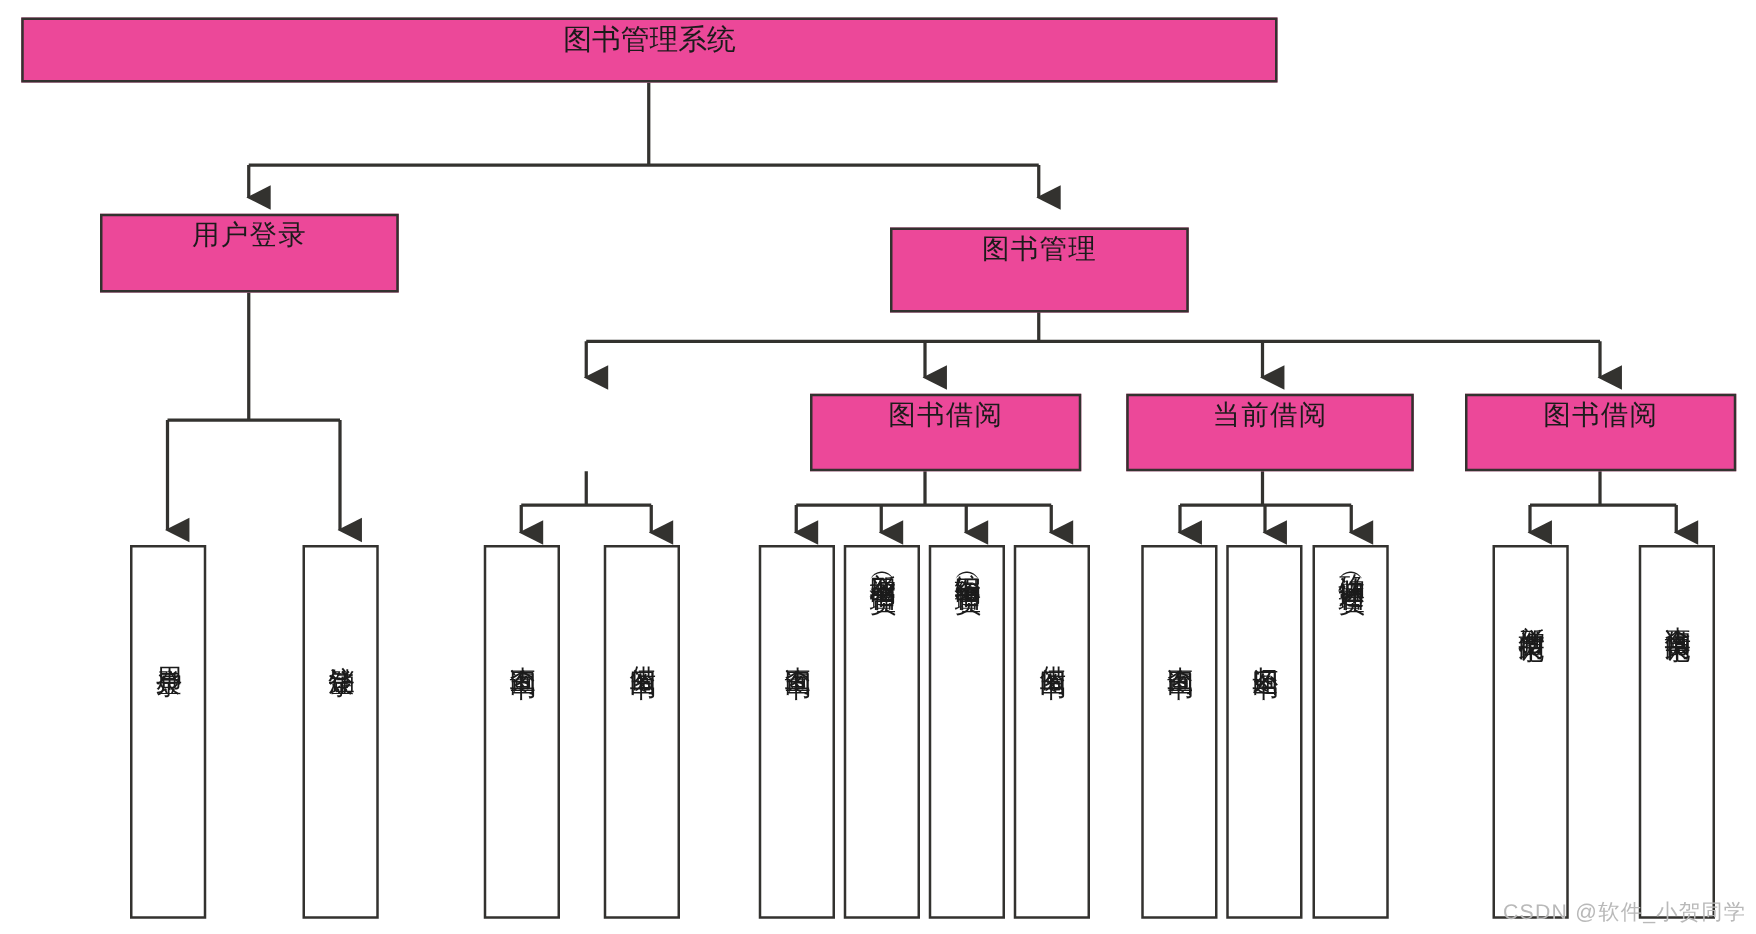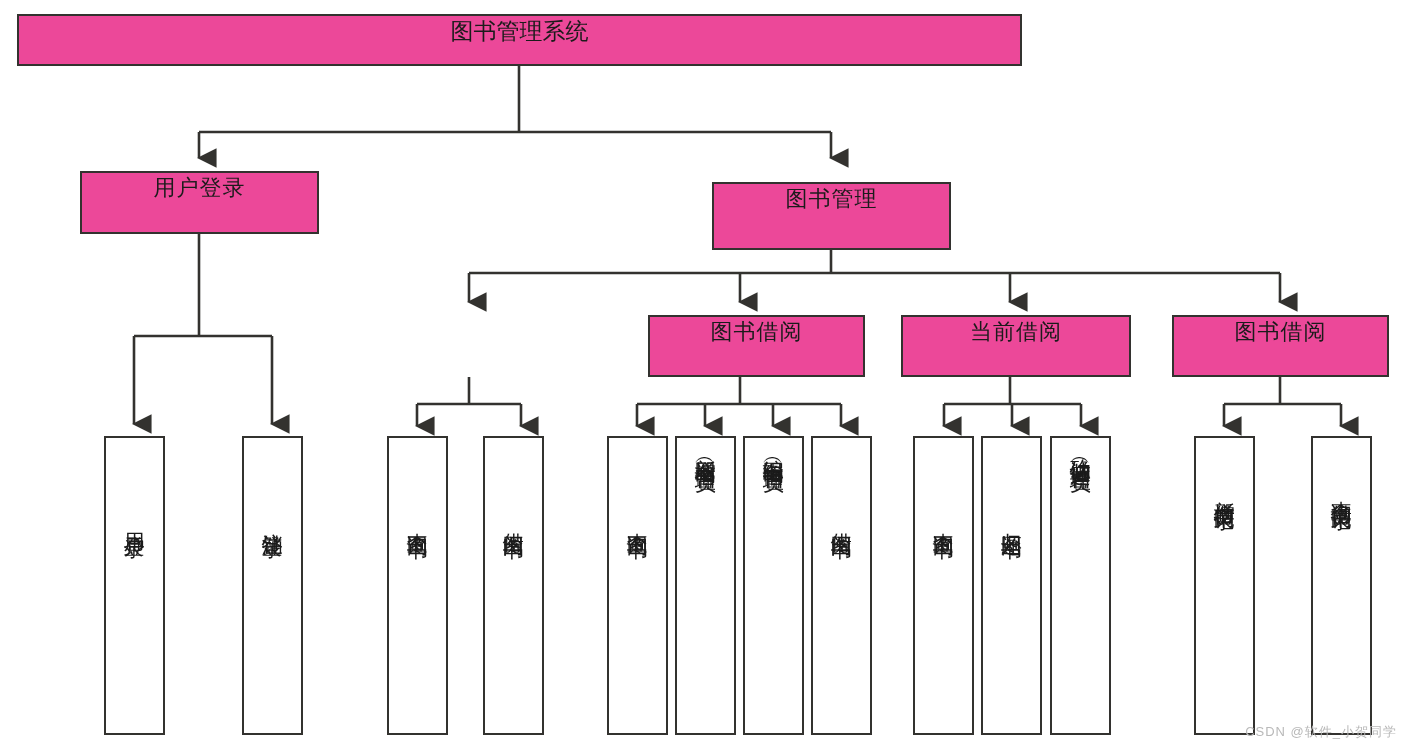--- a/index.html
+++ b/index.html
@@ -41,21 +41,21 @@
     letter-spacing:2px;
     color:#1b1b1b;
     white-space:nowrap;
   }
   .leaf.mid .vtext{margin-top:4px;}
   .leaf.low .vtext{margin-top:78px;}
   .leaf.low2 .vtext{margin-top:46px;}
   .watermark{
     position:absolute;
     right:8px;bottom:6px;
-    font-size:13px;
+    font-size:17px;
     color:#b9b9b9;
     letter-spacing:1px;
     white-space:nowrap;
   }
 </style>
 </head>
 <body>
 
 <div id="stage">
 

